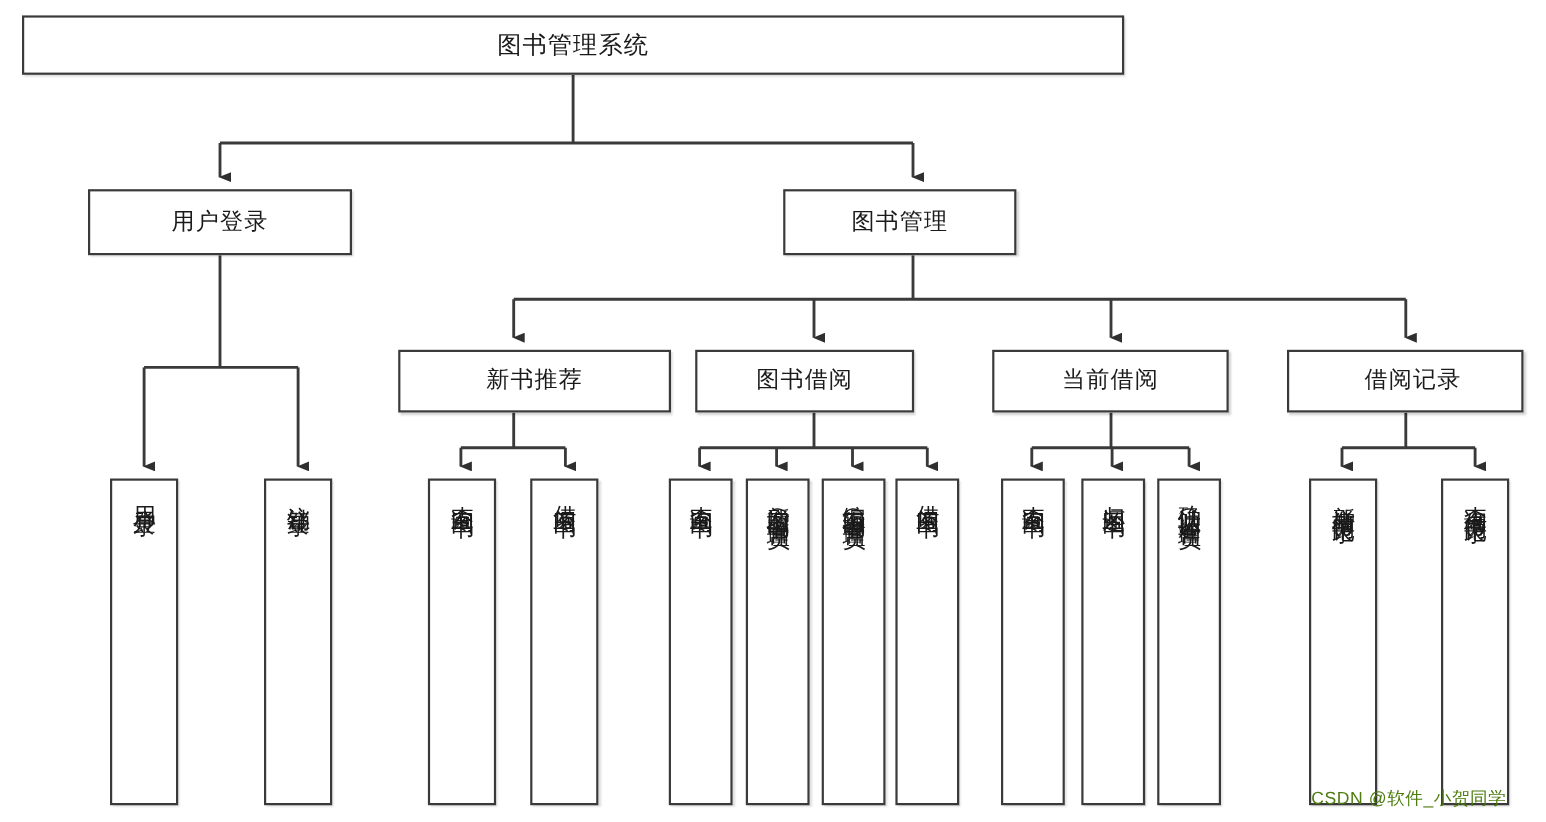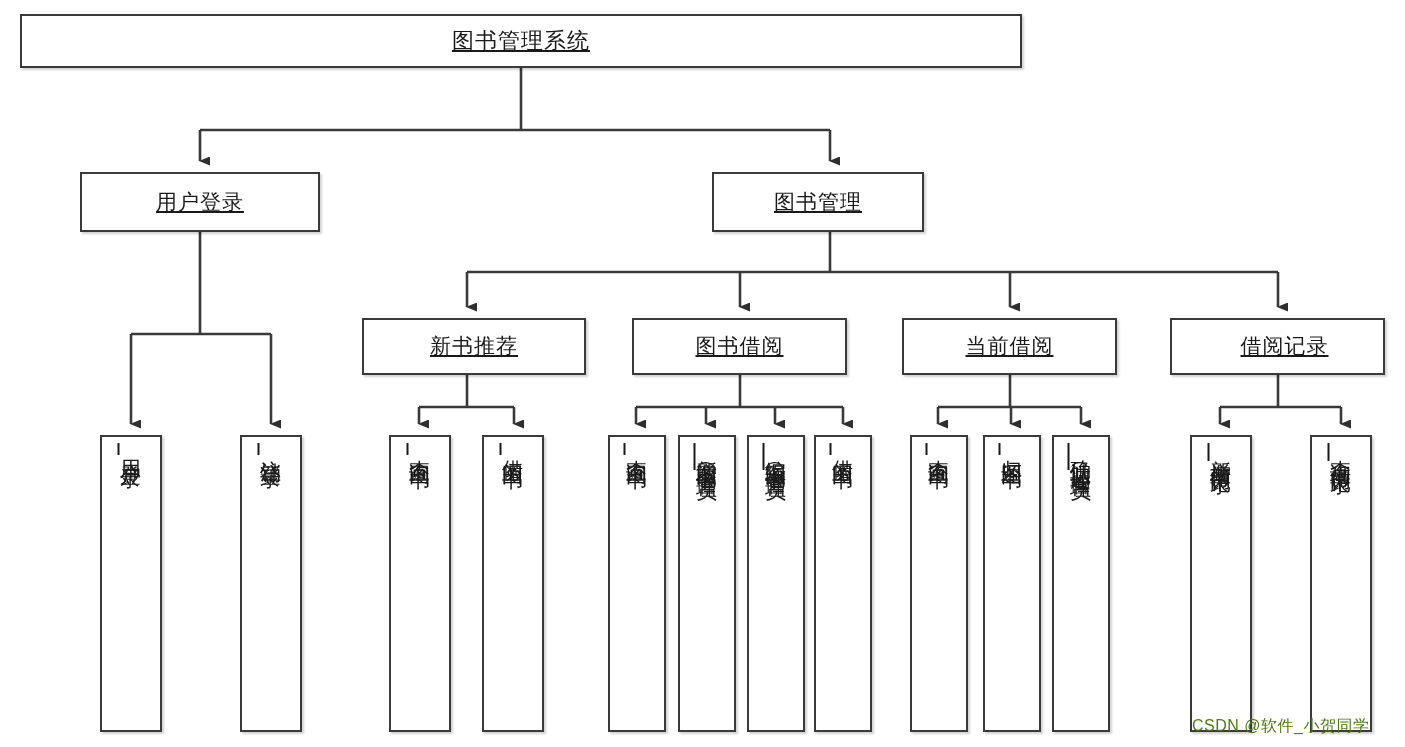--- a/index.html
+++ b/index.html
@@ -33,21 +33,20 @@
     display: flex;
     align-items: center;
     justify-content: center;
     color: #1a1a1a;
   }
   .node-label {
     display: block;
     text-align: left;
     line-height: 1.18;
     white-space: pre;
-    text-decoration: underline;
   }
   
   .node.horiz .node-label {
     font-size: 21px;
     letter-spacing: 1px;
   }
   .node.title .node-label {
     font-size: 22px;
     letter-spacing: 1px;
   }
@@ -125,24 +124,24 @@
   <div id="nodes-layer">
       <div class="node title horiz" style="left: 20px; top: 14px; width: 1002px; height: 54px; border-color: rgb(58, 58, 58); background: rgb(255, 255, 255);">
         <span class="node-label" style="color: rgb(26, 26, 26);">图书管理系统</span>
       </div>
       <div class="node horiz" style="left: 80px; top: 172px; width: 240px; height: 60px; border-color: rgb(58, 58, 58); background: rgb(255, 255, 255);">
         <span class="node-label" style="color: rgb(26, 26, 26);">用户登录</span>
       </div>
       <div class="node horiz" style="left: 712px; top: 172px; width: 212px; height: 60px; border-color: rgb(58, 58, 58); background: rgb(255, 255, 255);">
         <span class="node-label" style="color: rgb(26, 26, 26);">图书管理</span>
       </div>
-      <div class="node horiz" style="left: 362px; top: 318px; width: 224px; height: 57px; border-color: rgb(58, 58, 58); background: rgb(255, 255, 255);">
+      <div class="node horiz" style="left: 362px; top: 318px; width: 248px; height: 57px; border-color: rgb(58, 58, 58); background: rgb(255, 255, 255);">
         <span class="node-label" style="color: rgb(26, 26, 26);">新书推荐</span>
       </div>
-      <div class="node horiz" style="left: 632px; top: 318px; width: 215px; height: 57px; border-color: rgb(58, 58, 58); background: rgb(255, 255, 255);">
+      <div class="node horiz" style="left: 632px; top: 318px; width: 199px; height: 57px; border-color: rgb(58, 58, 58); background: rgb(255, 255, 255);">
         <span class="node-label" style="color: rgb(26, 26, 26);">图书借阅</span>
       </div>
       <div class="node horiz" style="left: 902px; top: 318px; width: 215px; height: 57px; border-color: rgb(58, 58, 58); background: rgb(255, 255, 255);">
         <span class="node-label" style="color: rgb(26, 26, 26);">当前借阅</span>
       </div>
       <div class="node horiz" style="left: 1170px; top: 318px; width: 215px; height: 57px; border-color: rgb(58, 58, 58); background: rgb(255, 255, 255); padding-left: 14px;">
         <span class="node-label" style="color: rgb(26, 26, 26);">借阅记录</span>
       </div>
       <div class="node vert" style="left: 100px; top: 435px; width: 62px; height: 297px; border-color: rgb(58, 58, 58); background: rgb(255, 255, 255);">
         <span class="node-label" style="color: rgb(26, 26, 26);">用户登录</span>

